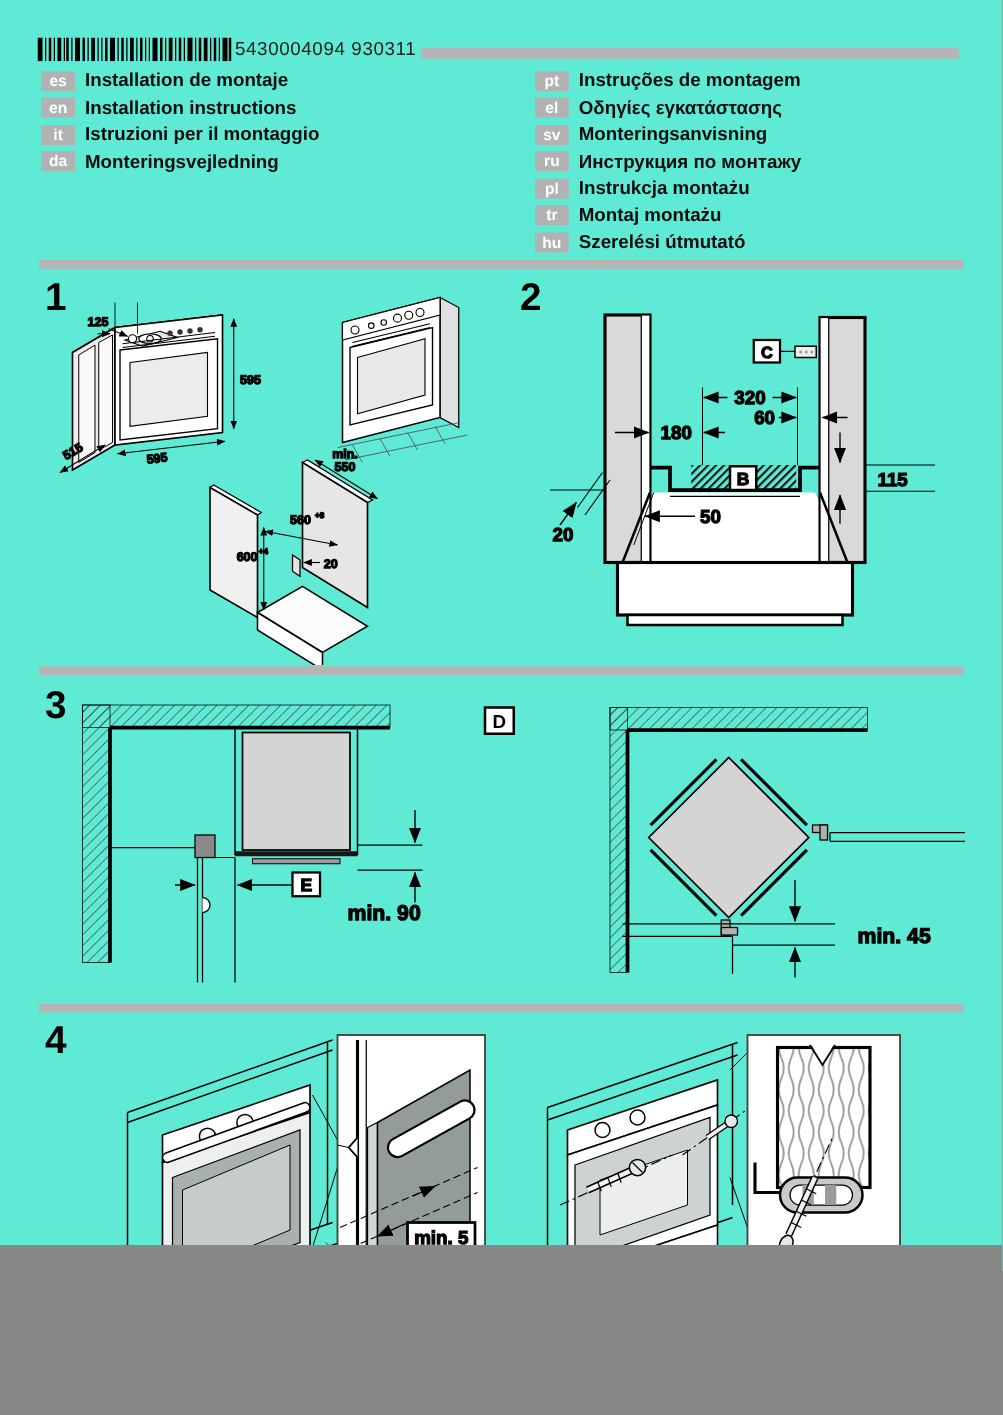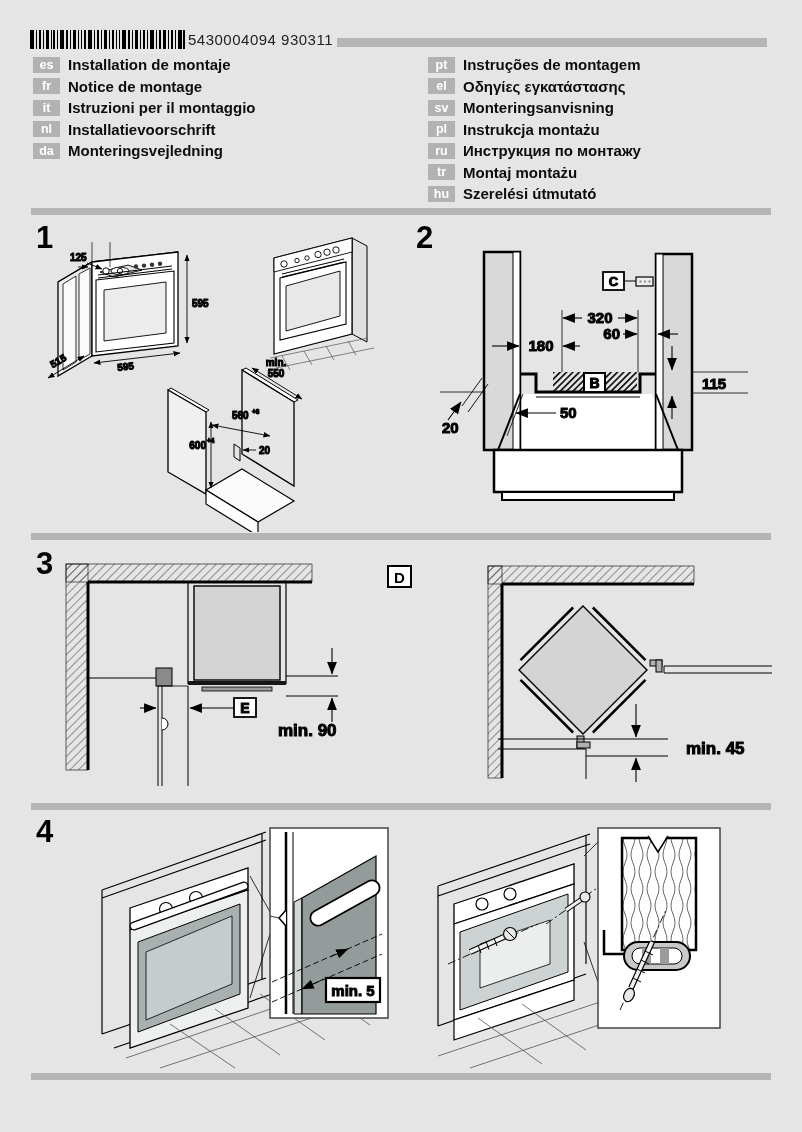--- a/index.html
+++ b/index.html
@@ -1,16 +1,16 @@
 <!DOCTYPE html>
 <html><head>
 <meta charset="utf-8">
 <style>
   html,body{margin:0;padding:0;background:#888;}
-  .page{position:relative;width:802px;height:1132px;background:#e5e5e5;overflow:hidden;
+  .page{position:relative;width:802px;height:996px;background:#5eead4;overflow:hidden;
         font-family:"Liberation Sans",sans-serif;color:#111;}
   .abs{position:absolute;}
   .divider{position:absolute;left:31px;width:740px;height:7px;background:#b5b5b5;}
   .hdr-bar{position:absolute;left:337px;top:38px;width:430px;height:9px;background:#b5b5b5;}
   .barcode-num{position:absolute;left:188px;top:31px;font-size:15px;letter-spacing:0.5px;color:#222;}
   .lang-col{position:absolute;top:54px;}
   .lang-col.left{left:33px;}
   .lang-col.right{left:428px;}
   .lang-row{display:flex;align-items:center;height:21.5px;}
   .lang-code{width:27px;height:16px;background:#b2b2b2;color:#fff;font-size:12.5px;font-weight:bold;
@@ -31,57 +31,53 @@
   </svg>
   <span class="barcode-num">5430004094 930311</span>
   <div class="hdr-bar"></div>
 
   <div class="lang-col left">
     <div class="lang-row">
         <span class="lang-code">es</span>
         <span class="lang-title">Installation de montaje</span>
       </div>
     <div class="lang-row">
-        <span class="lang-code">fr</span>
-        <span class="lang-title">Notice de montage</span>
+        <span class="lang-code">en</span>
+        <span class="lang-title">Installation instructions</span>
       </div>
     <div class="lang-row">
         <span class="lang-code">it</span>
         <span class="lang-title">Istruzioni per il montaggio</span>
       </div>
     <div class="lang-row">
-        <span class="lang-code">nl</span>
-        <span class="lang-title">Installatievoorschrift</span>
-      </div>
-    <div class="lang-row">
         <span class="lang-code">da</span>
         <span class="lang-title">Monteringsvejledning</span>
       </div>
   </div>
 
   <div class="lang-col right">
     <div class="lang-row">
         <span class="lang-code">pt</span>
         <span class="lang-title">Instruções de montagem</span>
       </div>
     <div class="lang-row">
         <span class="lang-code">el</span>
         <span class="lang-title">Οδηγίες εγκατάστασης</span>
       </div>
     <div class="lang-row">
         <span class="lang-code">sv</span>
         <span class="lang-title">Monteringsanvisning</span>
       </div>
     <div class="lang-row">
+        <span class="lang-code">ru</span>
+        <span class="lang-title">Инструкция по монтажу</span>
+      </div>
+    <div class="lang-row">
         <span class="lang-code">pl</span>
         <span class="lang-title">Instrukcja montażu</span>
-      </div>
-    <div class="lang-row">
-        <span class="lang-code">ru</span>
-        <span class="lang-title">Инструкция по монтажу</span>
       </div>
     <div class="lang-row">
         <span class="lang-code">tr</span>
         <span class="lang-title">Montaj montażu</span>
       </div>
     <div class="lang-row">
         <span class="lang-code">hu</span>
         <span class="lang-title indent">Szerelési útmutató</span>
       </div>
   </div>

